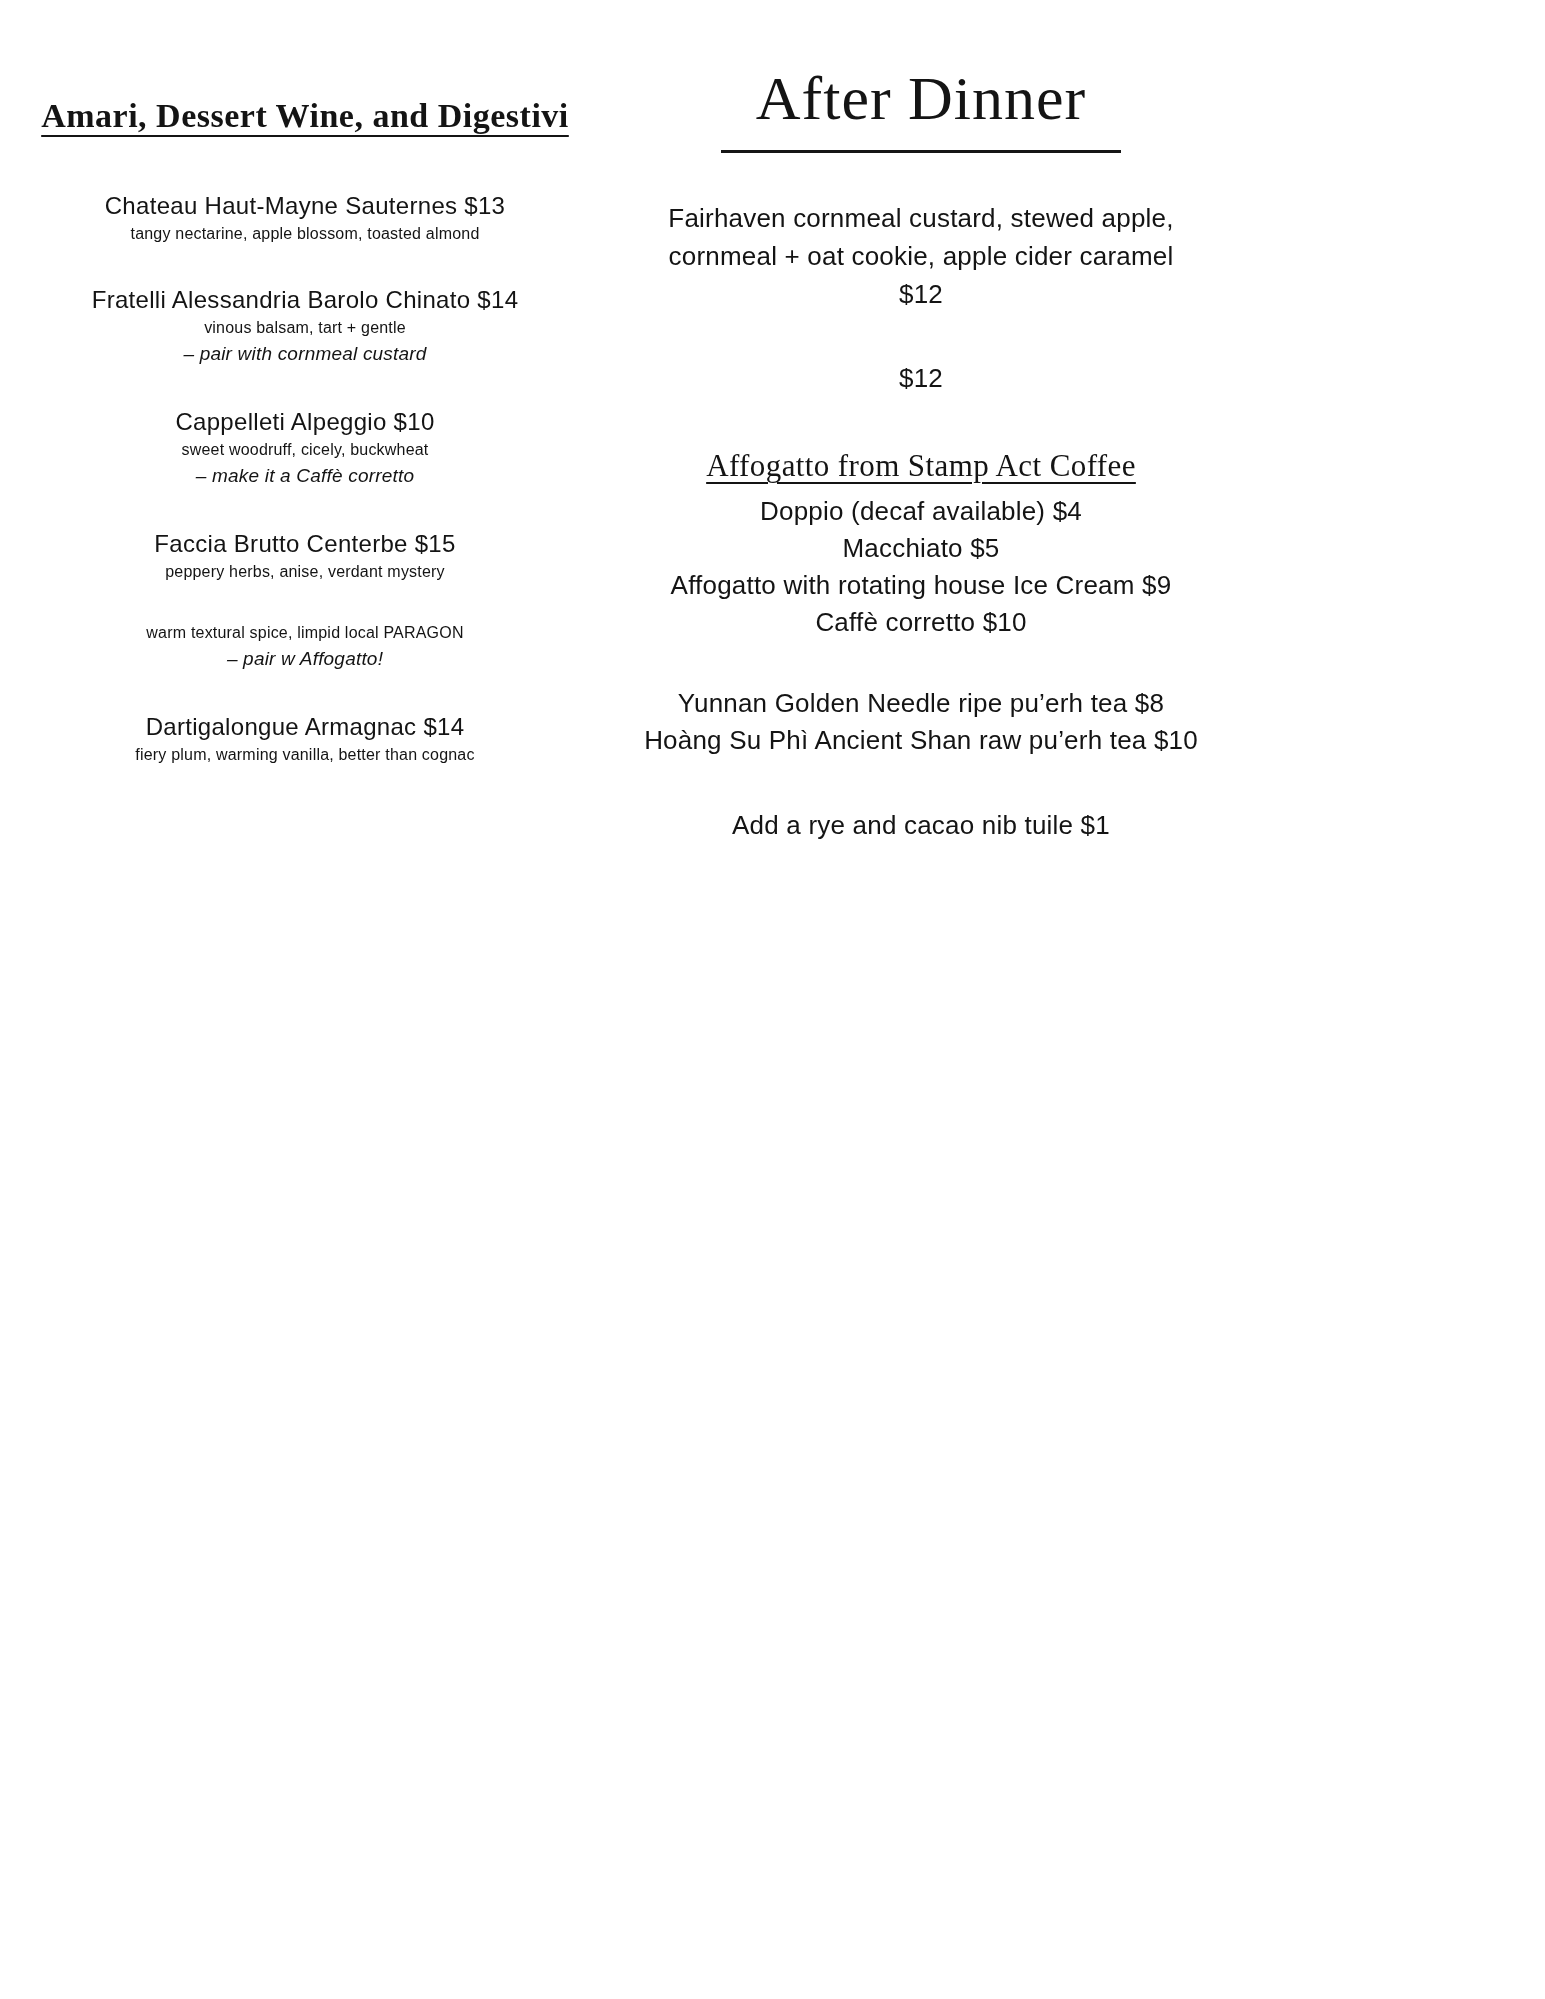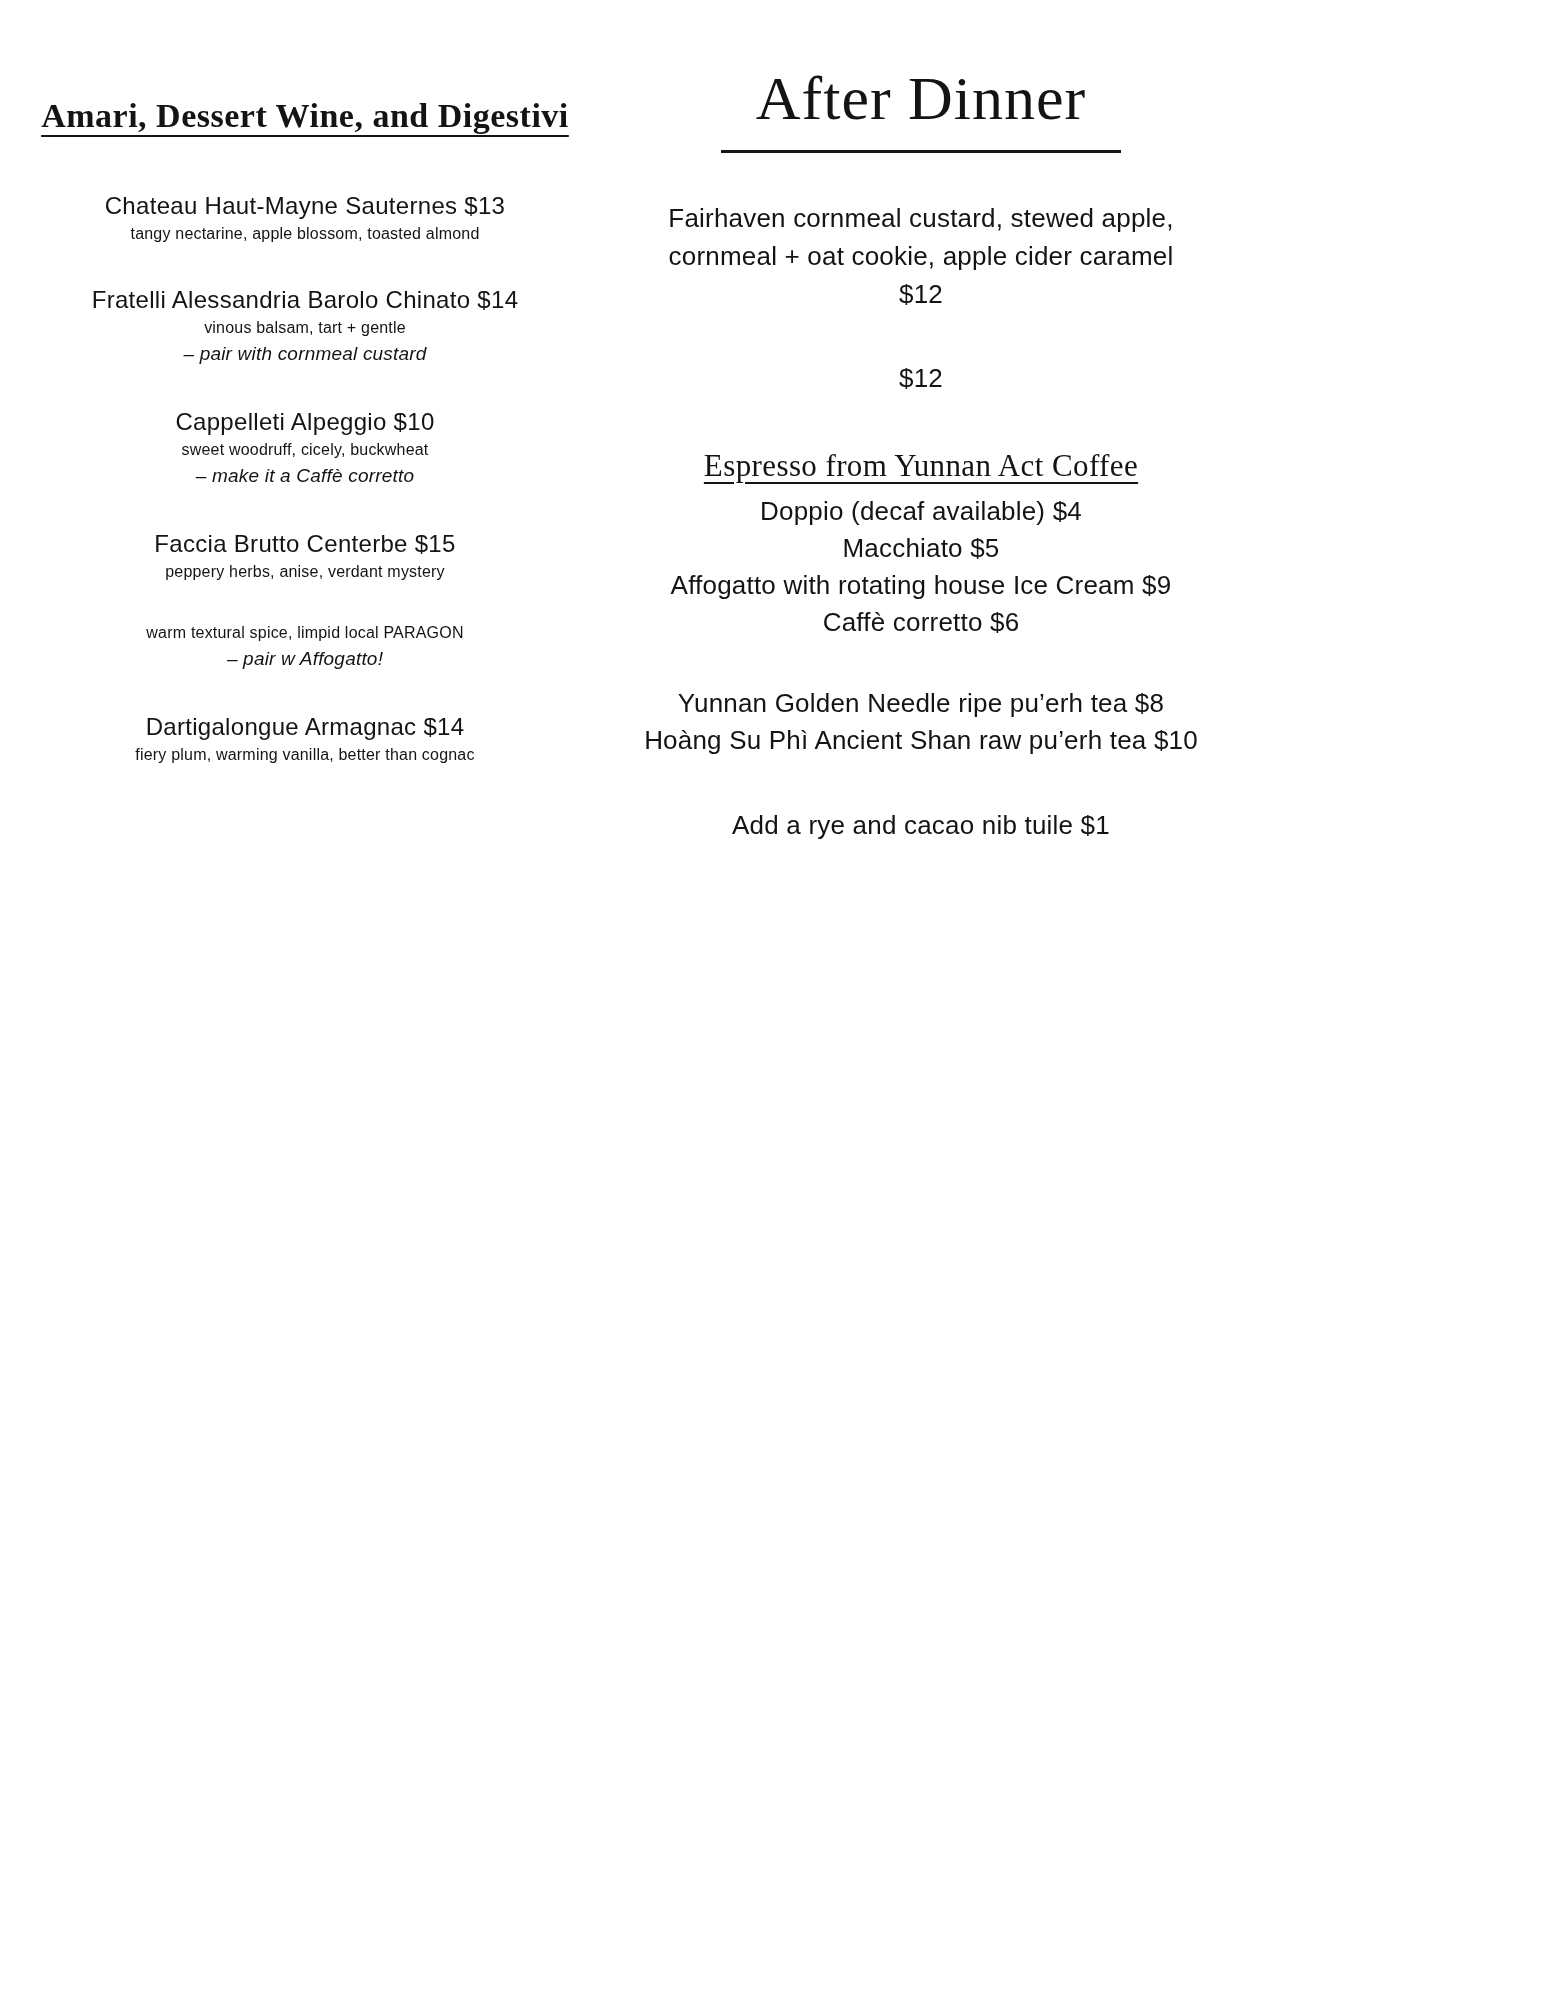--- a/index.html
+++ b/index.html
@@ -154,25 +154,25 @@
 
   <div class="dessert-block">
     <div>Fairhaven cornmeal custard, stewed apple, cornmeal + oat cookie, apple cider caramel</div>
     <div class="dessert-price">$12</div>
   </div>
 
   <div class="dessert-block">
     <div class="dessert-price">$12</div>
   </div>
 
-  <div class="espresso-title">Espresso from Yunnan Act Coffee</div>
+  <div class="espresso-title">Affogatto from Stamp Act Coffee</div>
   <div class="espresso-line">Doppio (decaf available) $4</div>
   <div class="espresso-line">Macchiato $5</div>
   <div class="espresso-line">Affogatto with rotating house Ice Cream $9</div>
-  <div class="espresso-line">Caffè corretto $6</div>
+  <div class="espresso-line">Caffè corretto $10</div>
 
   <div class="tea-block">
     <div class="tea-line">Yunnan Golden Needle ripe pu’erh tea $8</div>
     <div class="tea-line">Hoàng Su Phì Ancient Shan raw pu’erh tea $10</div>
   </div>
 
   <div class="addon-line">Add a rye and cacao nib tuile $1</div>
 </div>
 
 </body></html>

